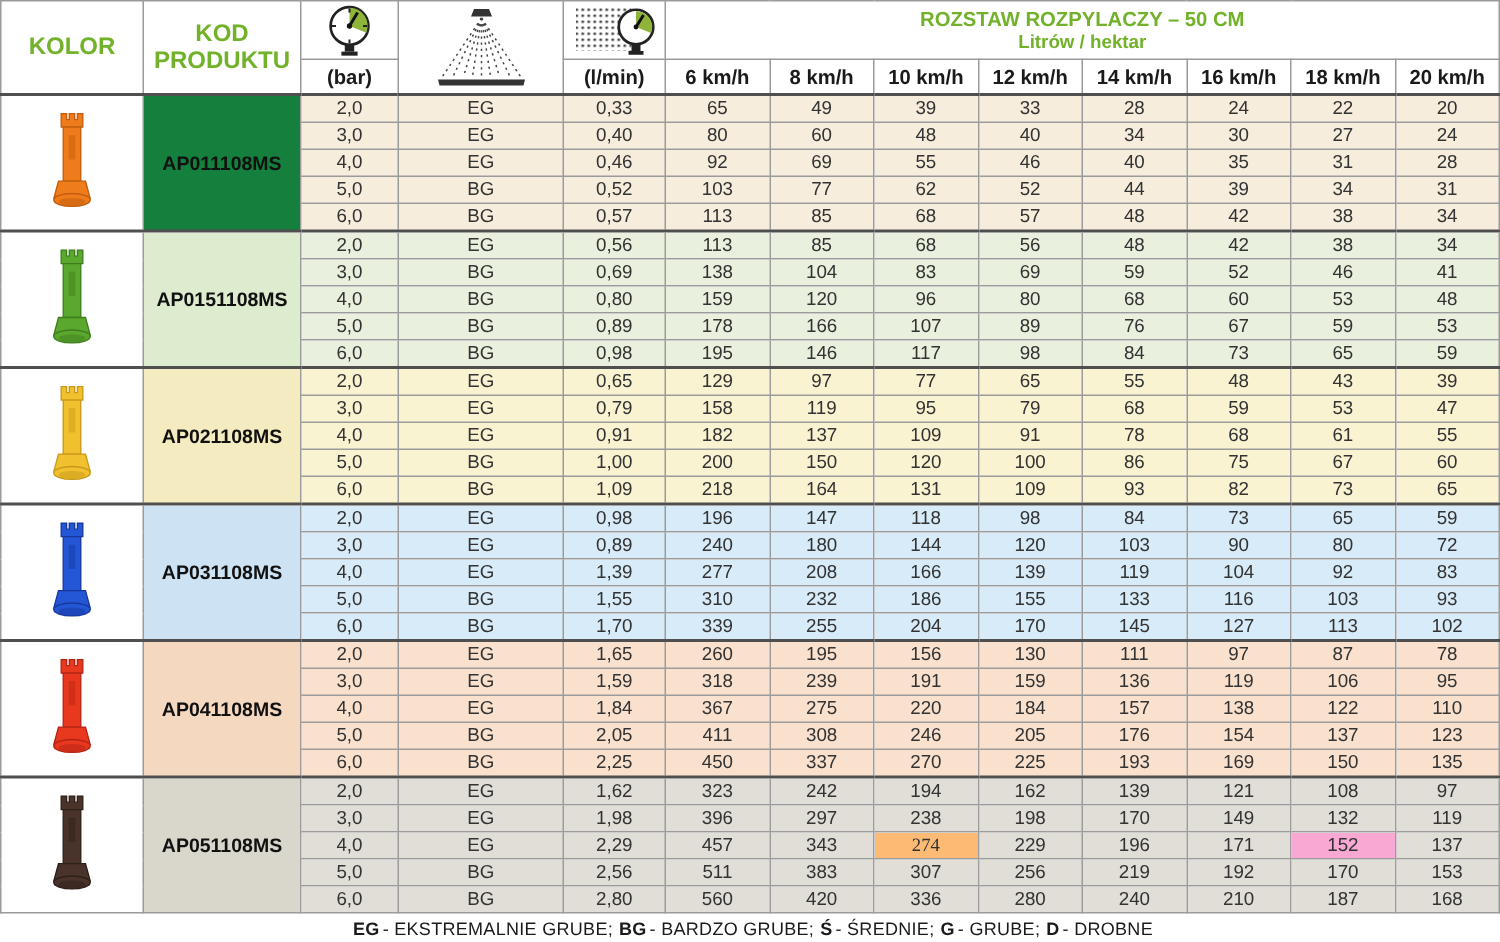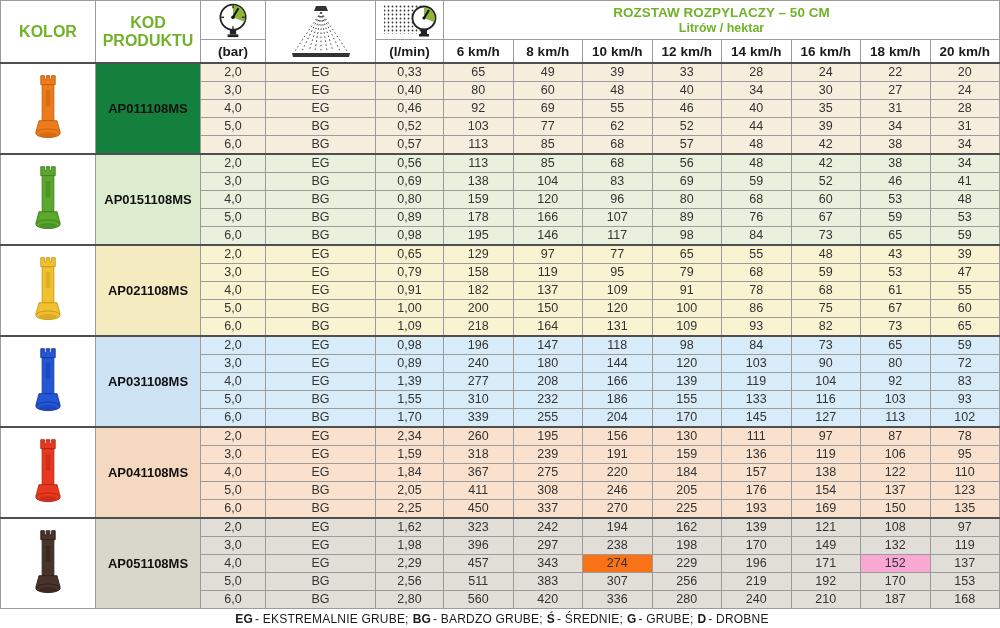--- a/index.html
+++ b/index.html
@@ -432,21 +432,21 @@
       <rect x="17.5" y="17" width="5" height="18" fill="#b32414" opacity="0.45" stroke="none"></rect>
       <path fill="#e8391f" d="M10,51 h20 l3.5,13 h-27 z"></path>
       <ellipse cx="20" cy="65" rx="13.5" ry="4.8" fill="#e8391f"></ellipse>
       <ellipse cx="20" cy="66.5" rx="10" ry="3" fill="#b32414" opacity="0.5" stroke="none"></ellipse>
     </g>
   </svg>
           </td>
           <td class="code-cell" rowspan="5" style="background: rgb(245, 216, 192);">AP041108MS</td>
           <td style="background: rgb(249, 225, 206);">2,0</td>
           <td style="background: rgb(249, 225, 206);">EG</td>
-          <td style="background: rgb(249, 225, 206);">2,34</td>
+          <td style="background: rgb(249, 225, 206);">1,65</td>
           <td style="background: rgb(249, 225, 206);">260</td>
           <td style="background: rgb(249, 225, 206);">195</td>
           <td style="background: rgb(249, 225, 206);">156</td>
           <td style="background: rgb(249, 225, 206);">130</td>
           <td style="background: rgb(249, 225, 206);">111</td>
           <td style="background: rgb(249, 225, 206);">97</td>
           <td style="background: rgb(249, 225, 206);">87</td>
           <td style="background: rgb(249, 225, 206);">78</td>
         </tr>
         <tr>
@@ -539,21 +539,21 @@
           <td style="background: rgb(224, 222, 214);">149</td>
           <td style="background: rgb(224, 222, 214);">132</td>
           <td style="background: rgb(224, 222, 214);">119</td>
         </tr>
         <tr>
           <td style="background: rgb(224, 222, 214);">4,0</td>
           <td style="background: rgb(224, 222, 214);">EG</td>
           <td style="background: rgb(224, 222, 214);">2,29</td>
           <td style="background: rgb(224, 222, 214);">457</td>
           <td style="background: rgb(224, 222, 214);">343</td>
-          <td style="background: #f97316;">274</td>
+          <td style="background: #fdba74; font-family: Liberation Serif, serif;">274</td>
           <td style="background: rgb(224, 222, 214);">229</td>
           <td style="background: rgb(224, 222, 214);">196</td>
           <td style="background: rgb(224, 222, 214);">171</td>
           <td style="background: #f9a8d4;">152</td>
           <td style="background: rgb(224, 222, 214);">137</td>
         </tr>
         <tr>
           <td style="background: rgb(224, 222, 214);">5,0</td>
           <td style="background: rgb(224, 222, 214);">BG</td>
           <td style="background: rgb(224, 222, 214);">2,56</td>

